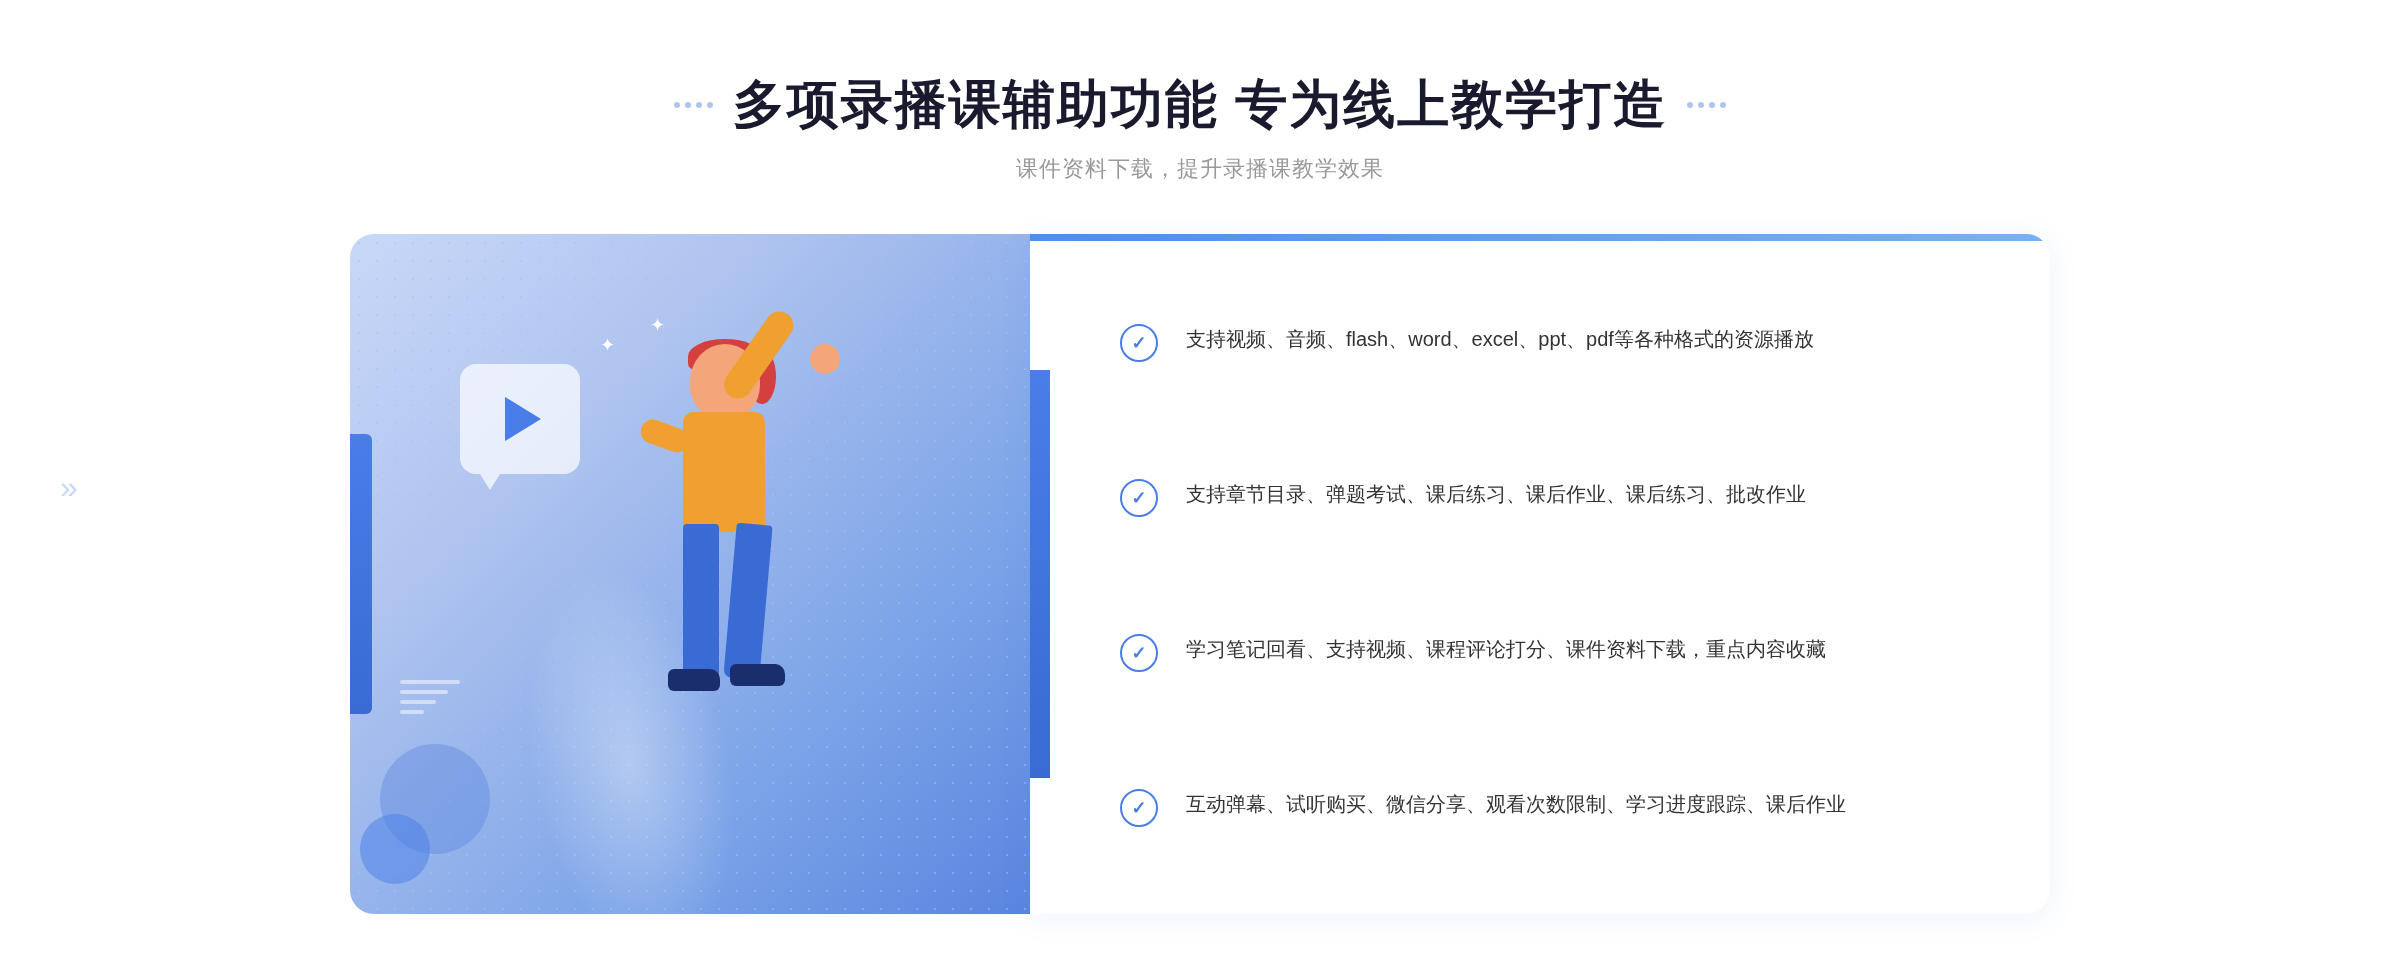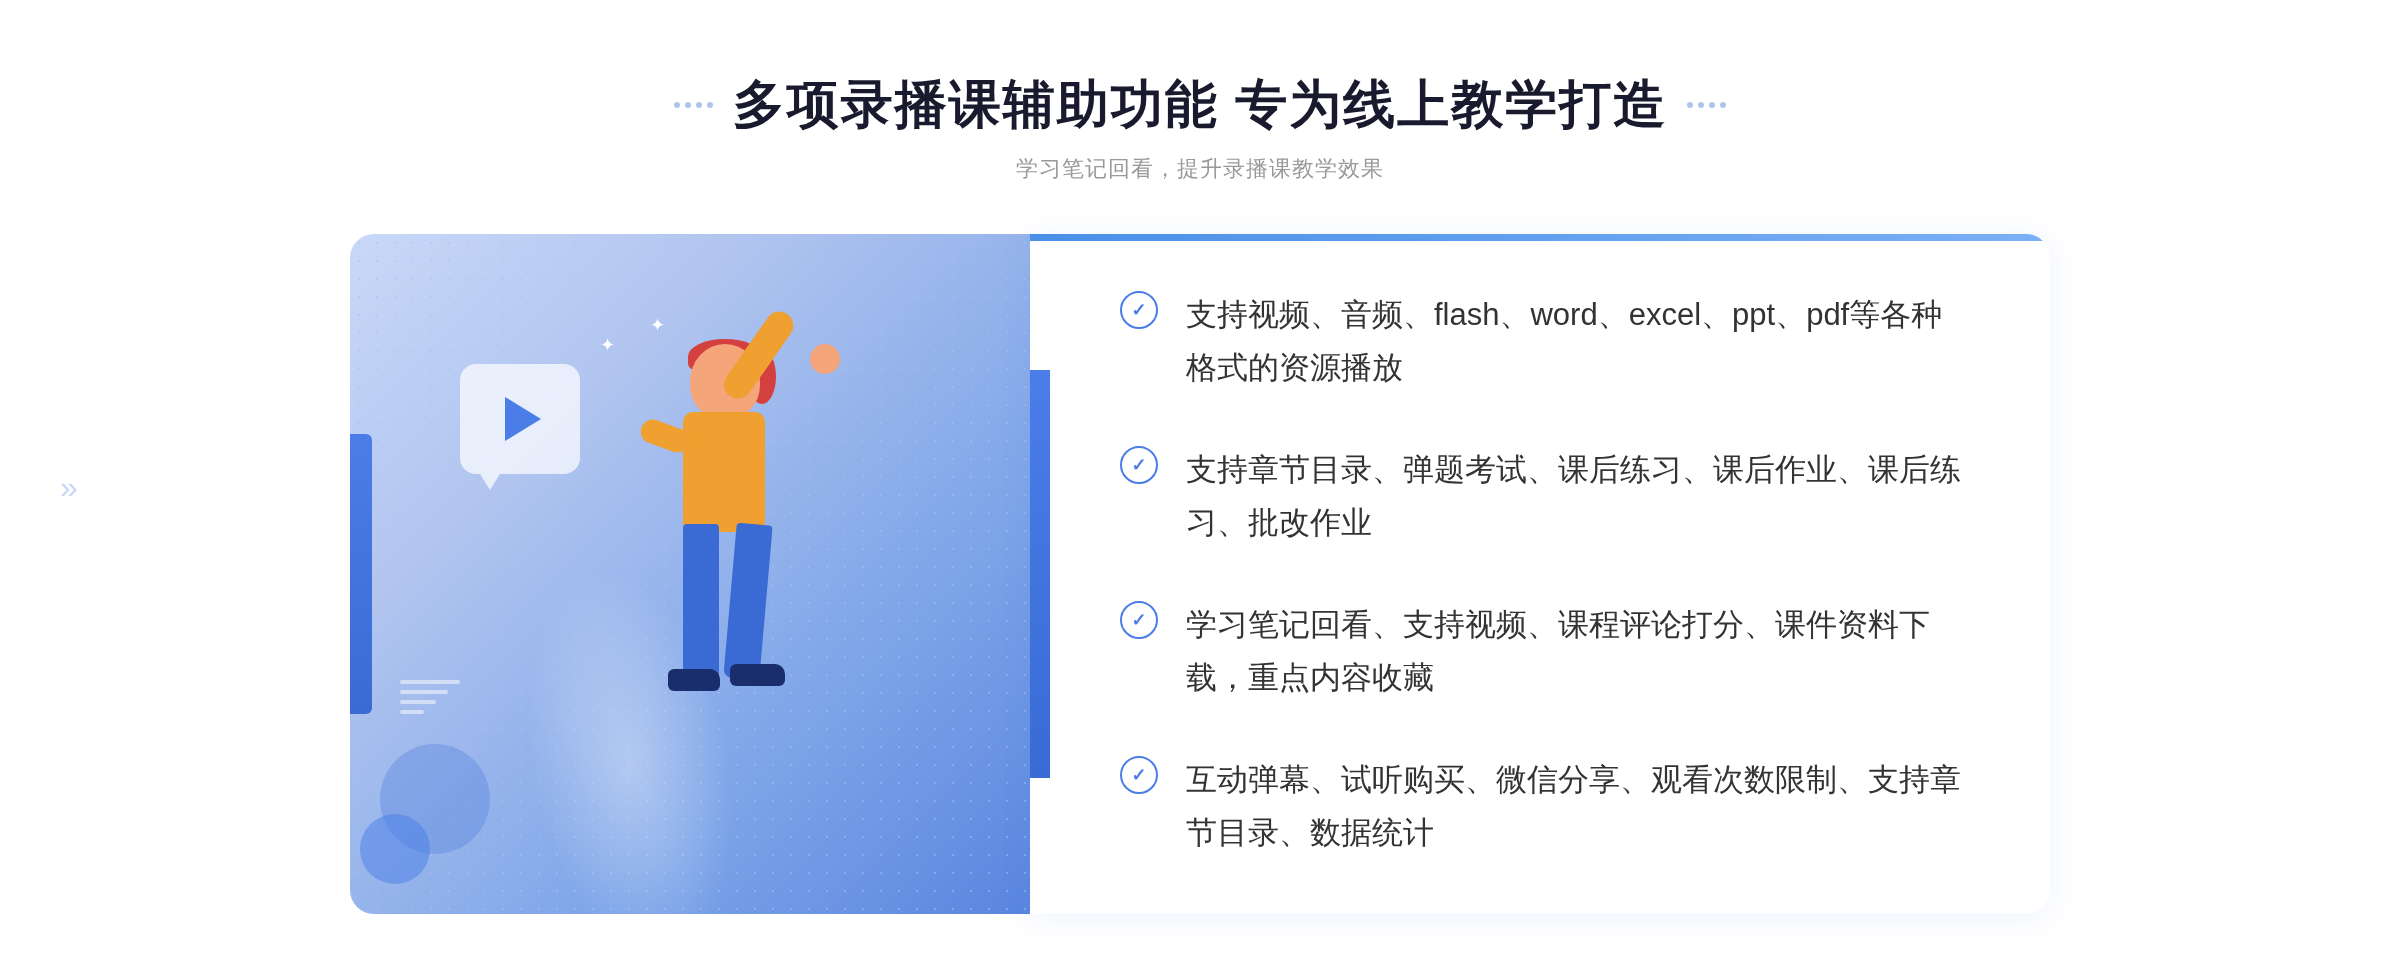--- a/index.html
+++ b/index.html
@@ -355,21 +355,21 @@
     }
 
     .check-mark {
       color: #4a7de8;
       font-size: 18px;
       font-weight: 700;
       line-height: 1;
     }
 
     .feature-text {
-      font-size: 31px;
+      font-size: 20px;
       color: #333;
       line-height: 1.7;
       font-weight: 400;
     }
 
     
     .title-dots {
       display: flex;
       gap: 5px;
       align-items: center;
@@ -451,21 +451,21 @@
         <div class="title-dot"></div>
       </div>
       <h1 class="main-title">多项录播课辅助功能 专为线上教学打造</h1>
       <div class="title-dots">
         <div class="title-dot"></div>
         <div class="title-dot"></div>
         <div class="title-dot"></div>
         <div class="title-dot"></div>
       </div>
     </div>
-    <p class="sub-title">学习笔记回看，提升录播课教学效果</p>
+    <p class="sub-title">课件资料下载，提升录播课教学效果</p>
   </div>
 
   <div class="bg-dots-left">
     <div class="chevrons-left">
       <span class="chev">»</span>
     </div>
   </div>
 
   <div class="content-area">
 
@@ -544,19 +544,19 @@
         </div>
         <p class="feature-text">学习笔记回看、支持视频、课程评论打分、课件资料下载，重点内容收藏</p>
       </div>
 
       <div class="feature-item">
         <div class="check-icon-wrapper">
           <div class="check-circle">
             <span class="check-mark">✓</span>
           </div>
         </div>
-        <p class="feature-text">互动弹幕、试听购买、微信分享、观看次数限制、支持章节目录、数据统计</p>
+        <p class="feature-text">互动弹幕、试听购买、微信分享、观看次数限制、学习进度跟踪、课后作业</p>
       </div>
     </div>
 
   </div>
 
 </div>
 
 </body></html>

